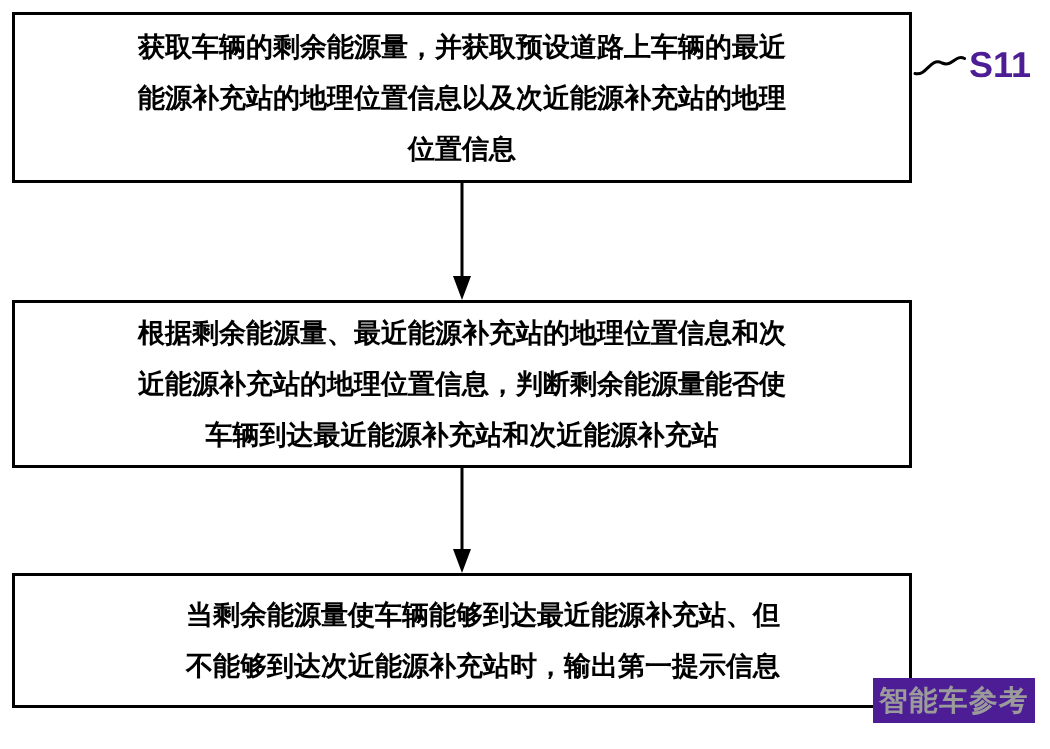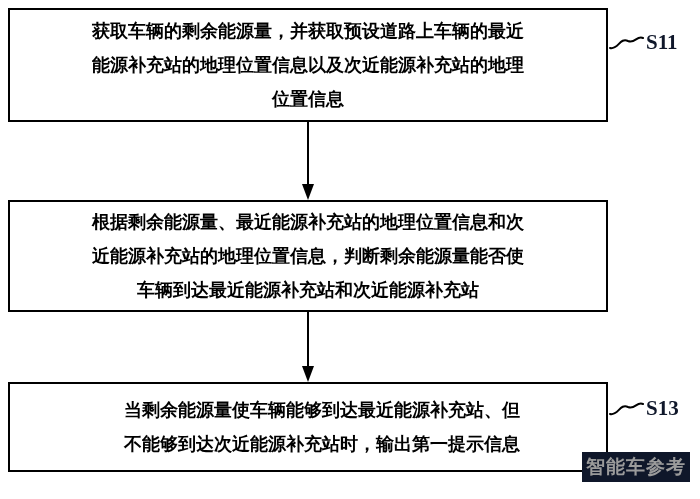--- a/index.html
+++ b/index.html
@@ -54,36 +54,36 @@
     left: 608px;
     width: 90px;
     display: flex;
     align-items: center;
     gap: 2px;
   }
   .label-1 { top: 30px; }
   .label-2 { top: 216px; }
   .label-3 { top: 396px; }
   .step-label .label-text {
-    font-family: Liberation Serif, serif;
+    font-family: Liberation Sans, sans-serif;
     font-weight: bold;
-    font-size: 21px;
-    color: #0f172a;
+    font-size: 24px;
+    color: #4c1d95;
   }
   .squiggle {
     flex: 0 0 auto;
   }
   .watermark {
     position: absolute;
     left: 582px;
     top: 452px;
     font-size: 19px;
     font-weight: bold;
     color: #9b9b9b;
-    background: #0f172a;
+    background: #4c1d95;
     padding: 2px 4px;
     letter-spacing: 1px;
   }
 </style>
 </head>
 <body>
 
 <div class="canvas">
 
   <div class="flow-box box-1">
@@ -114,22 +114,16 @@
   </div>
 
   <div class="step-label label-1">
     <svg class="squiggle" width="36" height="22" viewBox="0 0 36 22" aria-hidden="true">
       <path d="M2,16 C10,18 12,5 20,9 C27,12 29,3 35,6" fill="none" stroke="#000000" stroke-width="2" stroke-linecap="round"></path>
     </svg>
     <span class="label-text">S11</span>
   </div>
 
 
-  <div class="step-label label-3">
-    <svg class="squiggle" width="36" height="22" viewBox="0 0 36 22" aria-hidden="true">
-      <path d="M2,16 C10,18 12,5 20,9 C27,12 29,3 35,6" fill="none" stroke="#000000" stroke-width="2" stroke-linecap="round"></path>
-    </svg>
-    <span class="label-text">S13</span>
-  </div>
 
   <div class="watermark">智能车参考</div>
 
 </div>
 
 </body></html>

